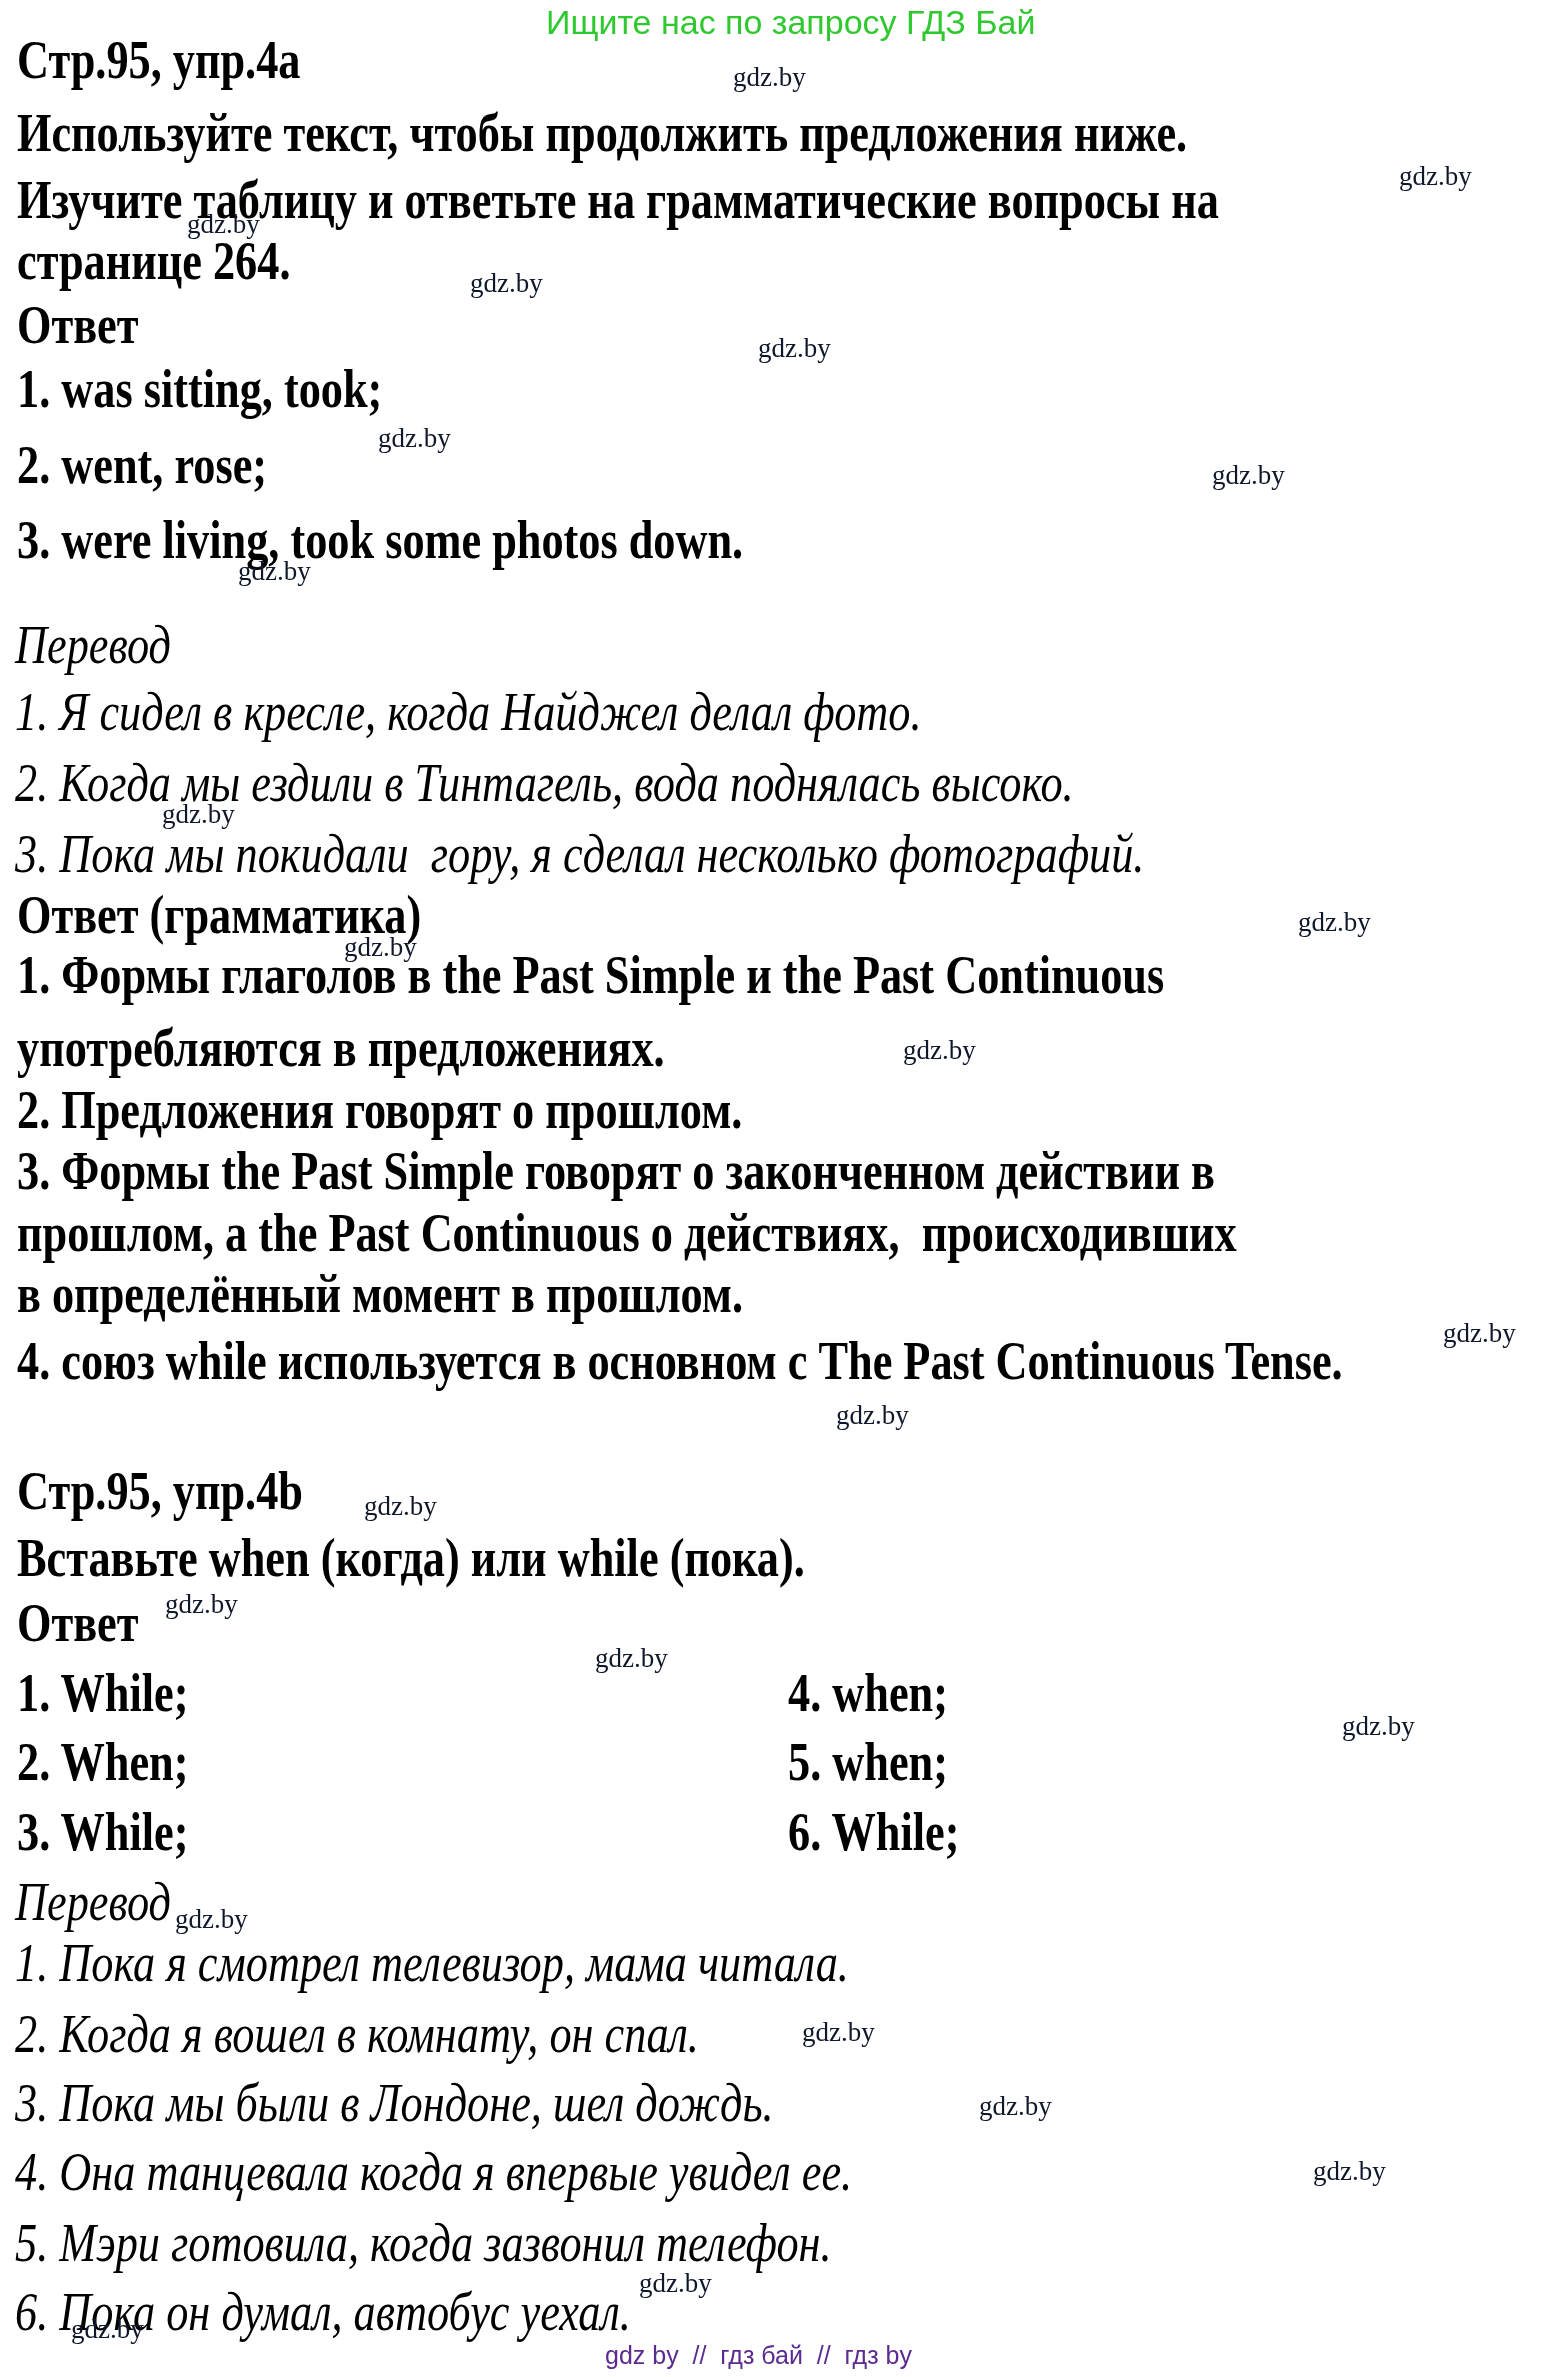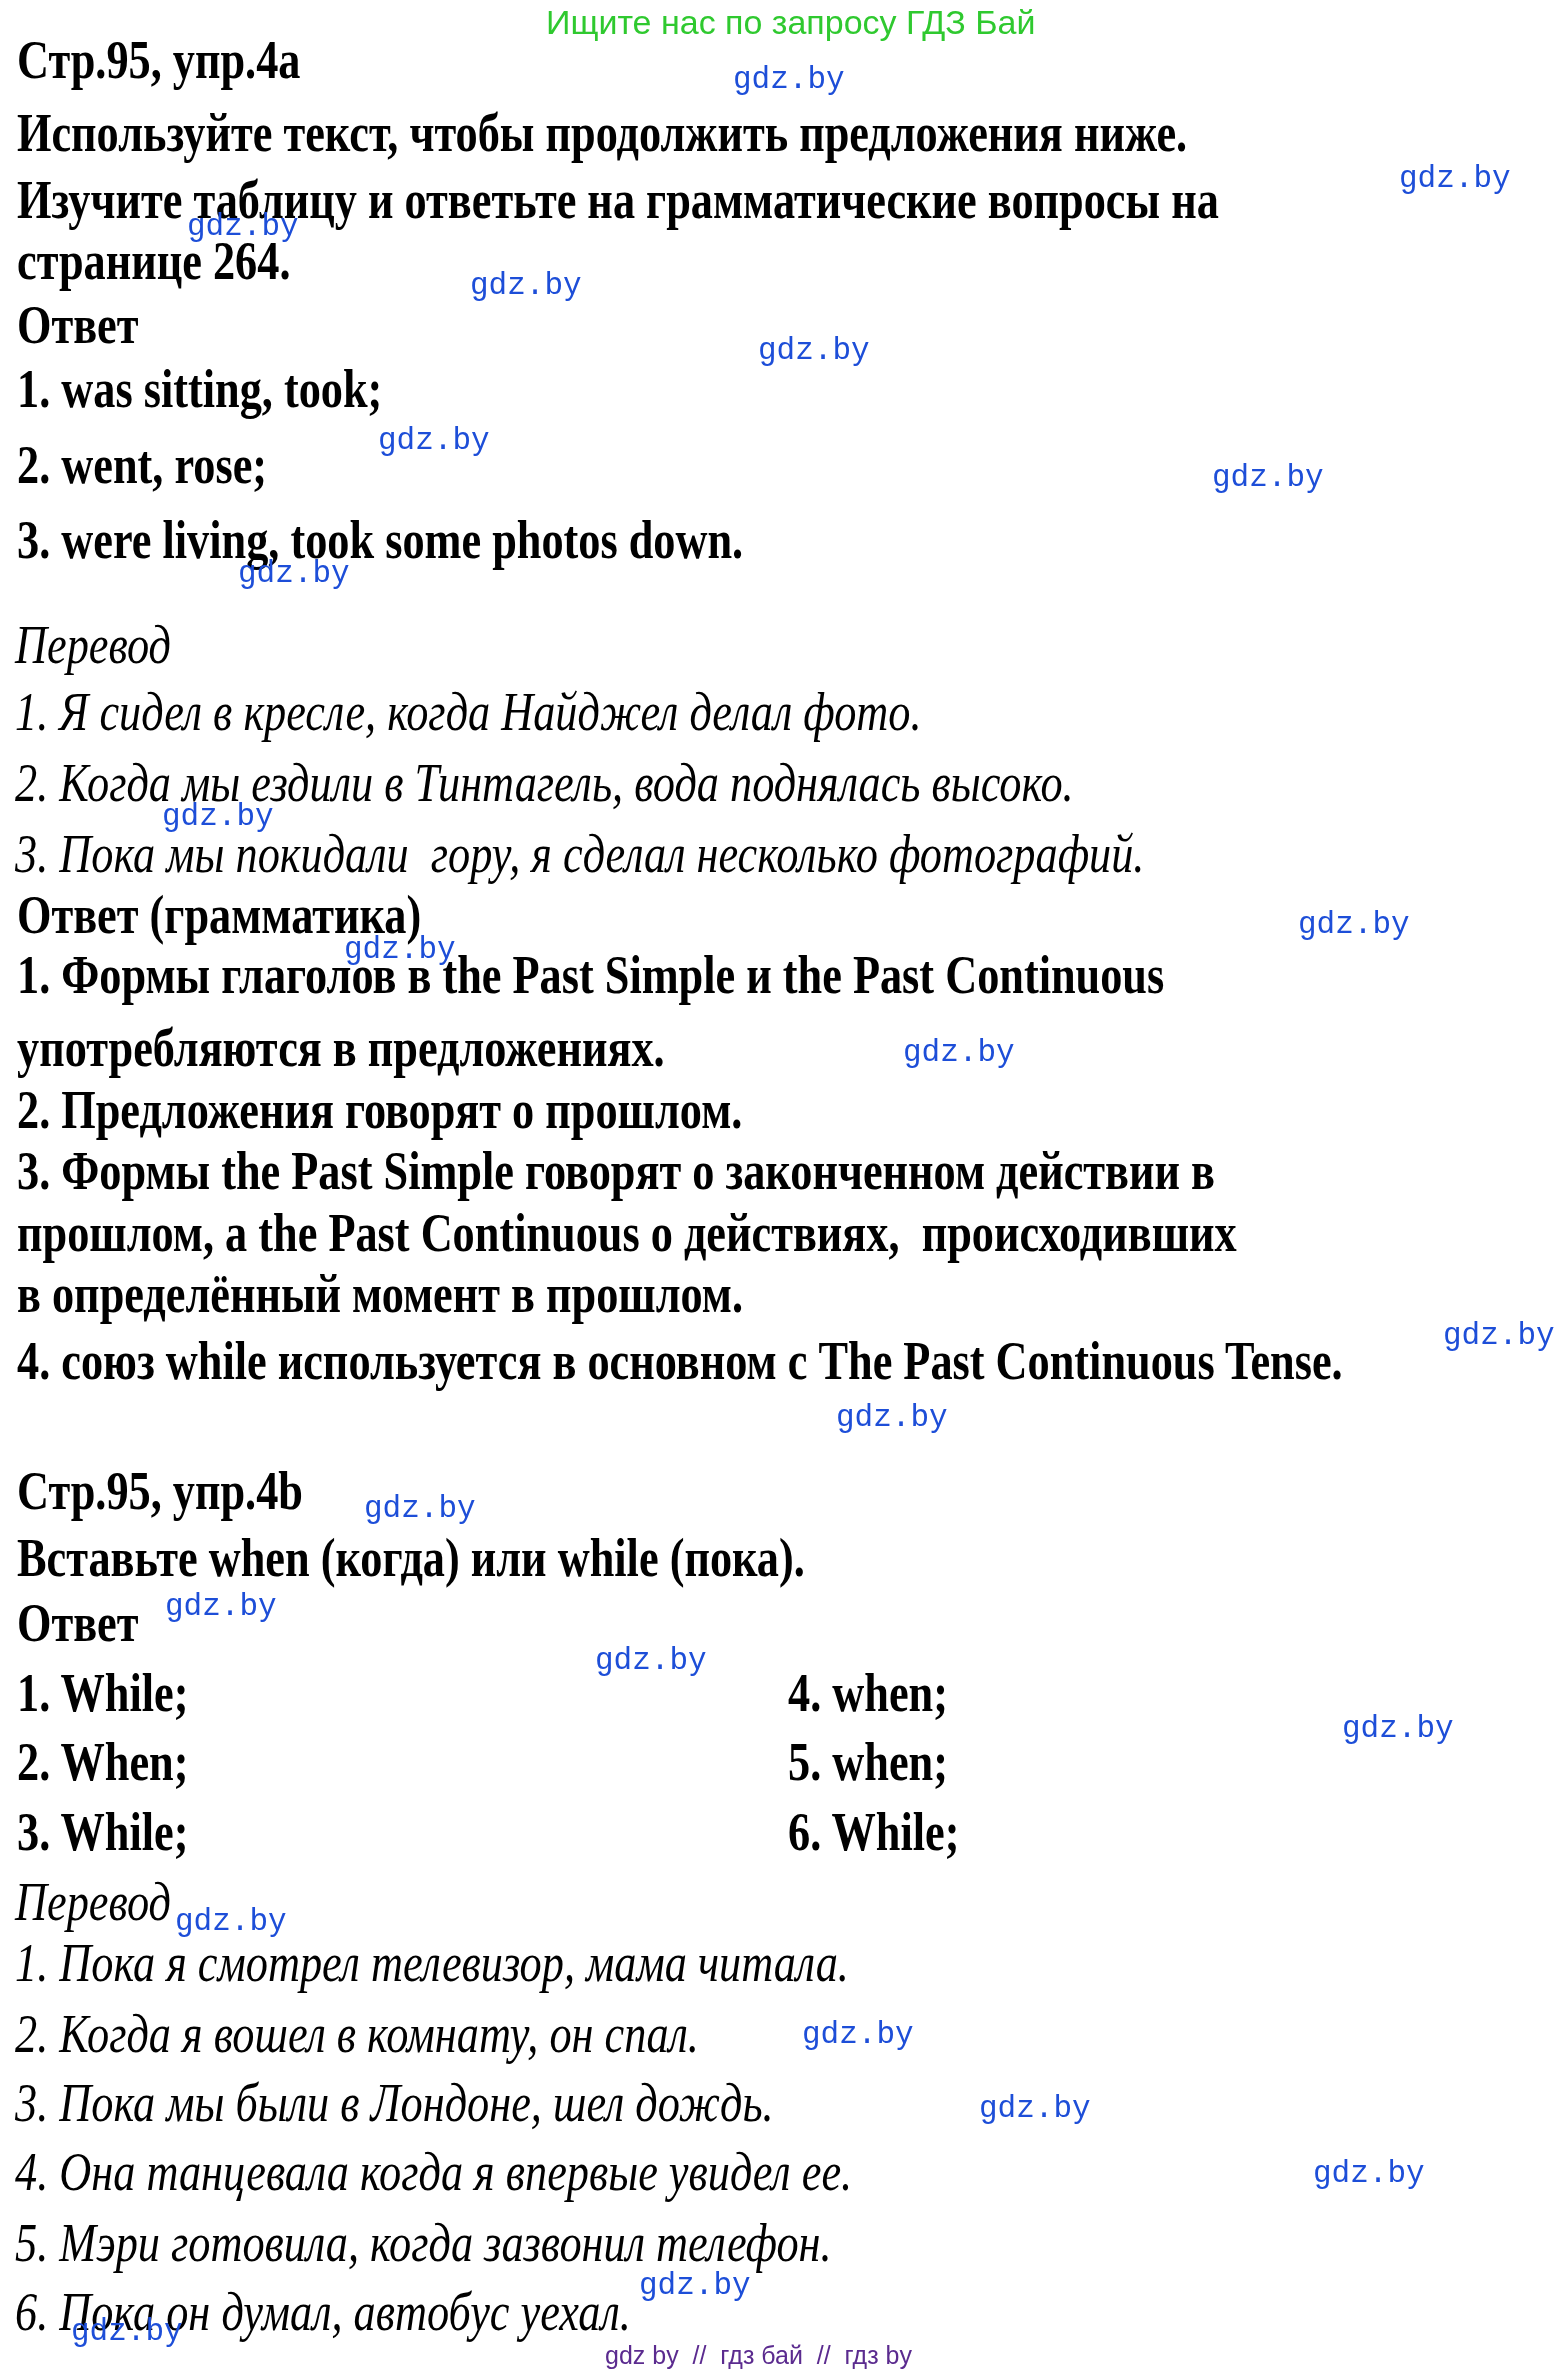--- a/index.html
+++ b/index.html
@@ -19,23 +19,23 @@
     font-size:54px;
     line-height:1.05;
     transform:scaleX(0.82);
     transform-origin:0 0;
   }
   .bold{font-weight:bold;}
   .italic{font-style:italic;font-weight:normal;}
   .wm{
     position:absolute;
     white-space:pre;
-    font-family:Liberation Mono, monospace;
-    font-size:31px;
-    color:#1d4ed8;
+    font-family:Liberation Serif, serif;
+    font-size:27px;
+    color:#0f172a;
     line-height:1;
   }
   .promo{
     position:absolute;
     left:546px;top:5px;
     font-family:"Liberation Sans", sans-serif;
     font-size:34px;
     line-height:1;
     white-space:pre;
   }

